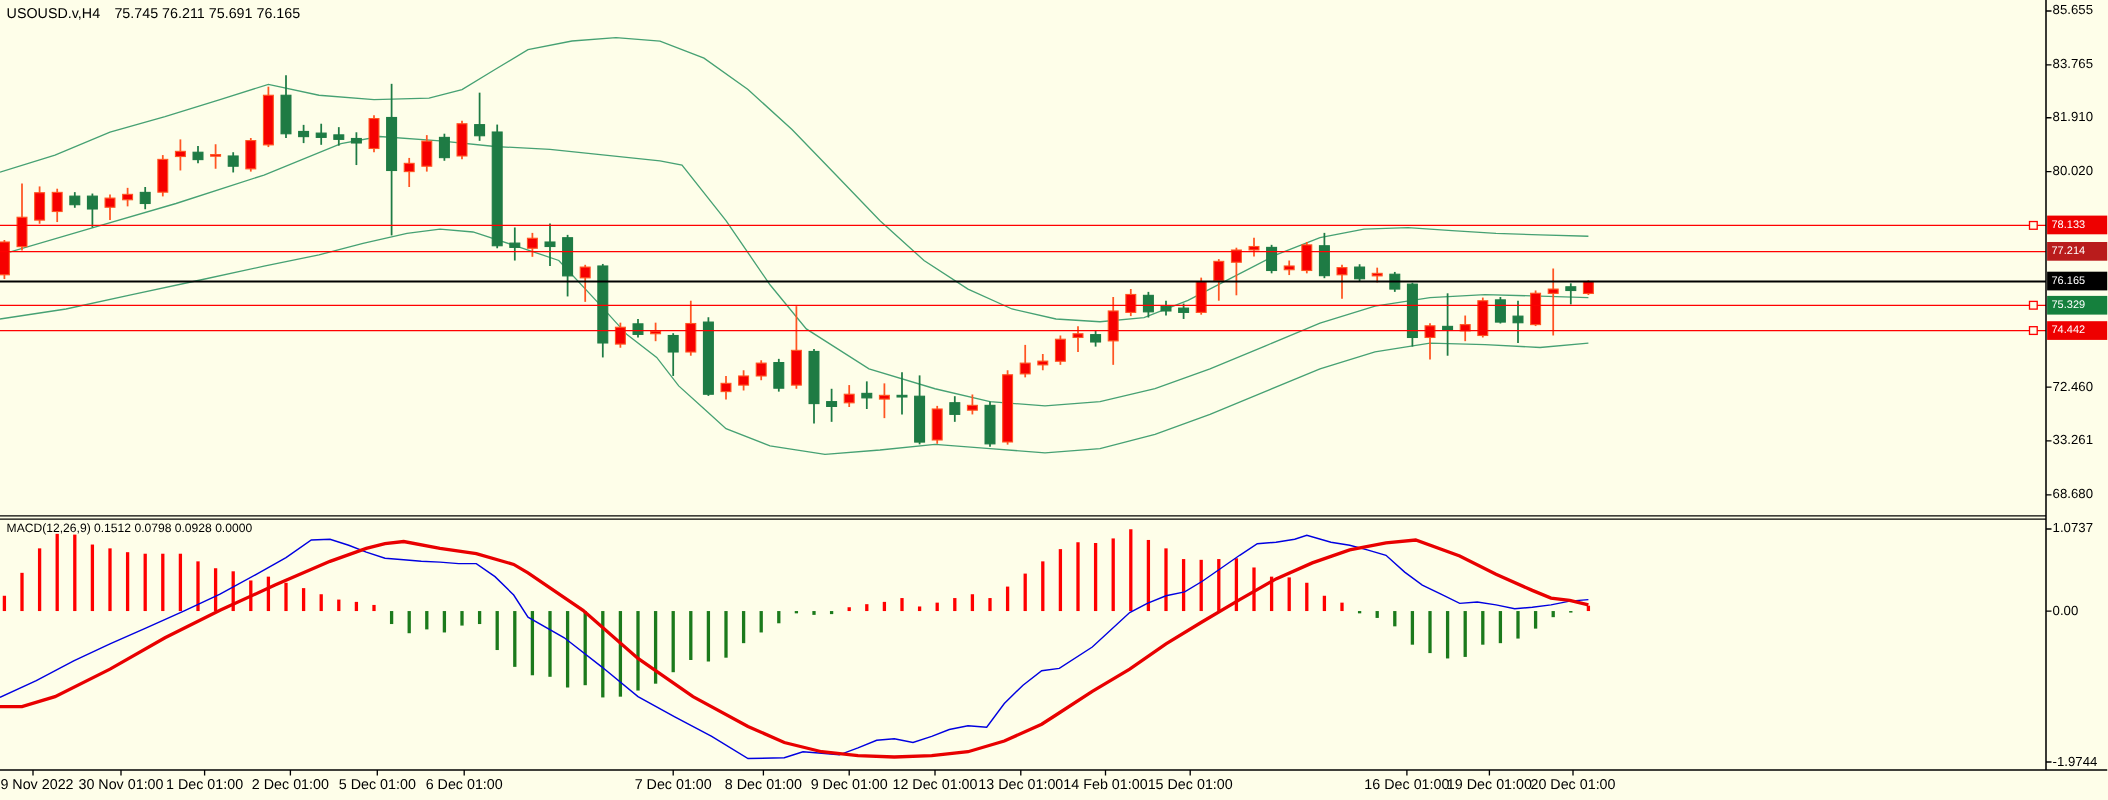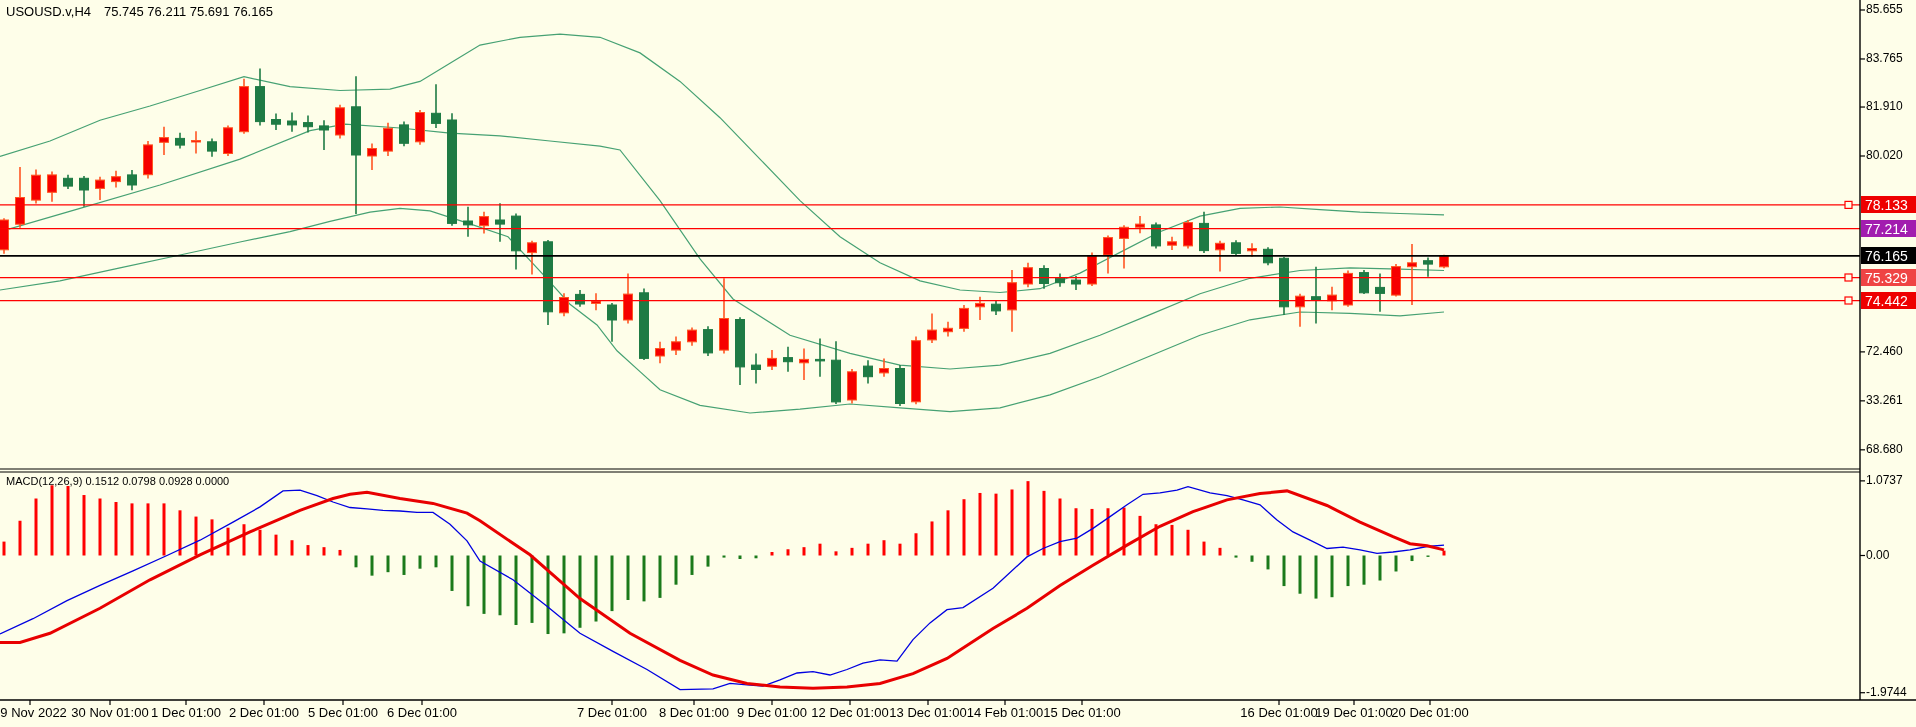--- a/index.html
+++ b/index.html
@@ -3,21 +3,21 @@
 <meta charset="utf-8">
 <style>
   html,body{margin:0;padding:0;background:#FEFEE9;}
   #app{position:relative;width:1916px;height:727px;background:#FEFEE9;overflow:hidden;
        font-family:"Liberation Sans",sans-serif;color:#000;}
   #chart-svg{position:absolute;left:0;top:0;}
   .overlay{position:absolute;left:0;top:0;width:100%;height:100%;pointer-events:none;padding-left:32px;}
   .title-label{position:absolute;left:6px;top:4px;font-size:13px;white-space:pre;}
   .macd-label{position:absolute;left:6px;top:475px;font-size:11px;white-space:pre;}
   .axis-label{position:absolute;left:1866px;font-size:12px;white-space:nowrap;}
-  .badge{position:absolute;left:1861px;width:55px;height:17px;font-size:14px;color:#fff;
+  .badge{position:absolute;left:1861px;width:55px;height:17px;font-size:10px;color:#fff;
          display:flex;align-items:center;padding-left:4px;box-sizing:border-box;}
   .date-label{position:absolute;top:705px;width:120px;text-align:center;font-size:13px;white-space:nowrap;}
 </style>
 </head>
 <body>
 <div id="app">
 
 <svg id="chart-svg" width="1916" height="727">
       <g>
         <polyline fill="none" stroke="#46A173" stroke-width="1.2" points="0.0,156.5 50.0,141.0 100.0,120.2 150.0,106.0 200.0,90.5 244.0,76.7 290.0,86.6 340.0,90.5 390.0,89.2 420.0,81.4 450.0,63.2 480.0,45.1 520.0,37.3 560.0,34.2 600.0,37.3 640.0,52.9 680.0,81.4 720.0,117.7 760.0,159.1 800.0,200.6 840.0,236.8 880.0,262.8 920.0,280.9 960.0,290.0 1000.0,292.5 1040.0,288.7 1080.0,273.1 1120.0,252.4 1160.0,231.7 1200.0,216.1 1240.0,208.3 1280.0,207.0 1320.0,209.6 1360.0,212.2 1400.0,213.5 1444.0,214.8"></polyline>
@@ -354,22 +354,22 @@
   <div class="macd-label"><span>MACD(12,26,9)</span> <span>0.1512 0.0798 0.0928 0.0000</span></div>
   <div id="labels-root">
         <div class="axis-label" style="top:2px">85.655</div>
         <div class="axis-label" style="top:51px">83.765</div>
         <div class="axis-label" style="top:99px">81.910</div>
         <div class="axis-label" style="top:148px">80.020</div>
         <div class="axis-label" style="top:344px">72.460</div>
         <div class="axis-label" style="top:393px">33.261</div>
         <div class="axis-label" style="top:442px">68.680</div>
         <div class="badge" style="top:196px;background:#EE0000">78.133</div>
-        <div class="badge" style="top:220px;background:#a21caf">77.214</div>
-        <div class="badge" style="top:269px;background:#ef4444">75.329</div>
+        <div class="badge" style="top:220px;background:#b91c1c">77.214</div>
+        <div class="badge" style="top:269px;background:#15803d">75.329</div>
         <div class="badge" style="top:292px;background:#EE0000">74.442</div>
         <div class="badge" style="top:247px;background:#000000">76.165</div>
         <div class="axis-label" style="top:473px">1.0737</div>
         <div class="axis-label" style="top:548px">0.00</div>
         <div class="axis-label" style="top:685px">-1.9744</div>
         <div class="date-label" style="left:-30px">29 Nov 2022</div>
         <div class="date-label" style="left:50px">30 Nov 01:00</div>
         <div class="date-label" style="left:126px">1 Dec 01:00</div>
         <div class="date-label" style="left:204px">2 Dec 01:00</div>
         <div class="date-label" style="left:283px">5 Dec 01:00</div>

